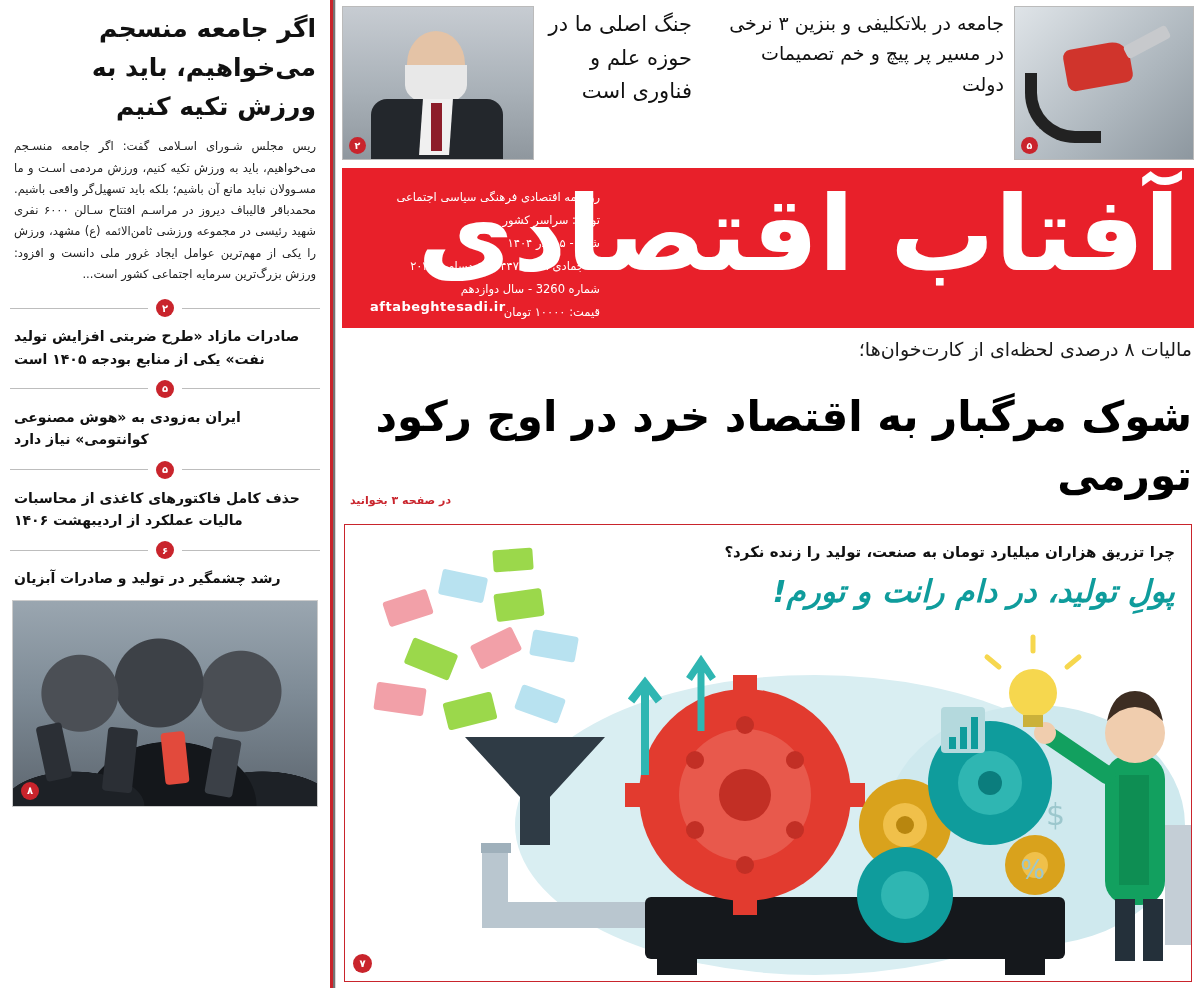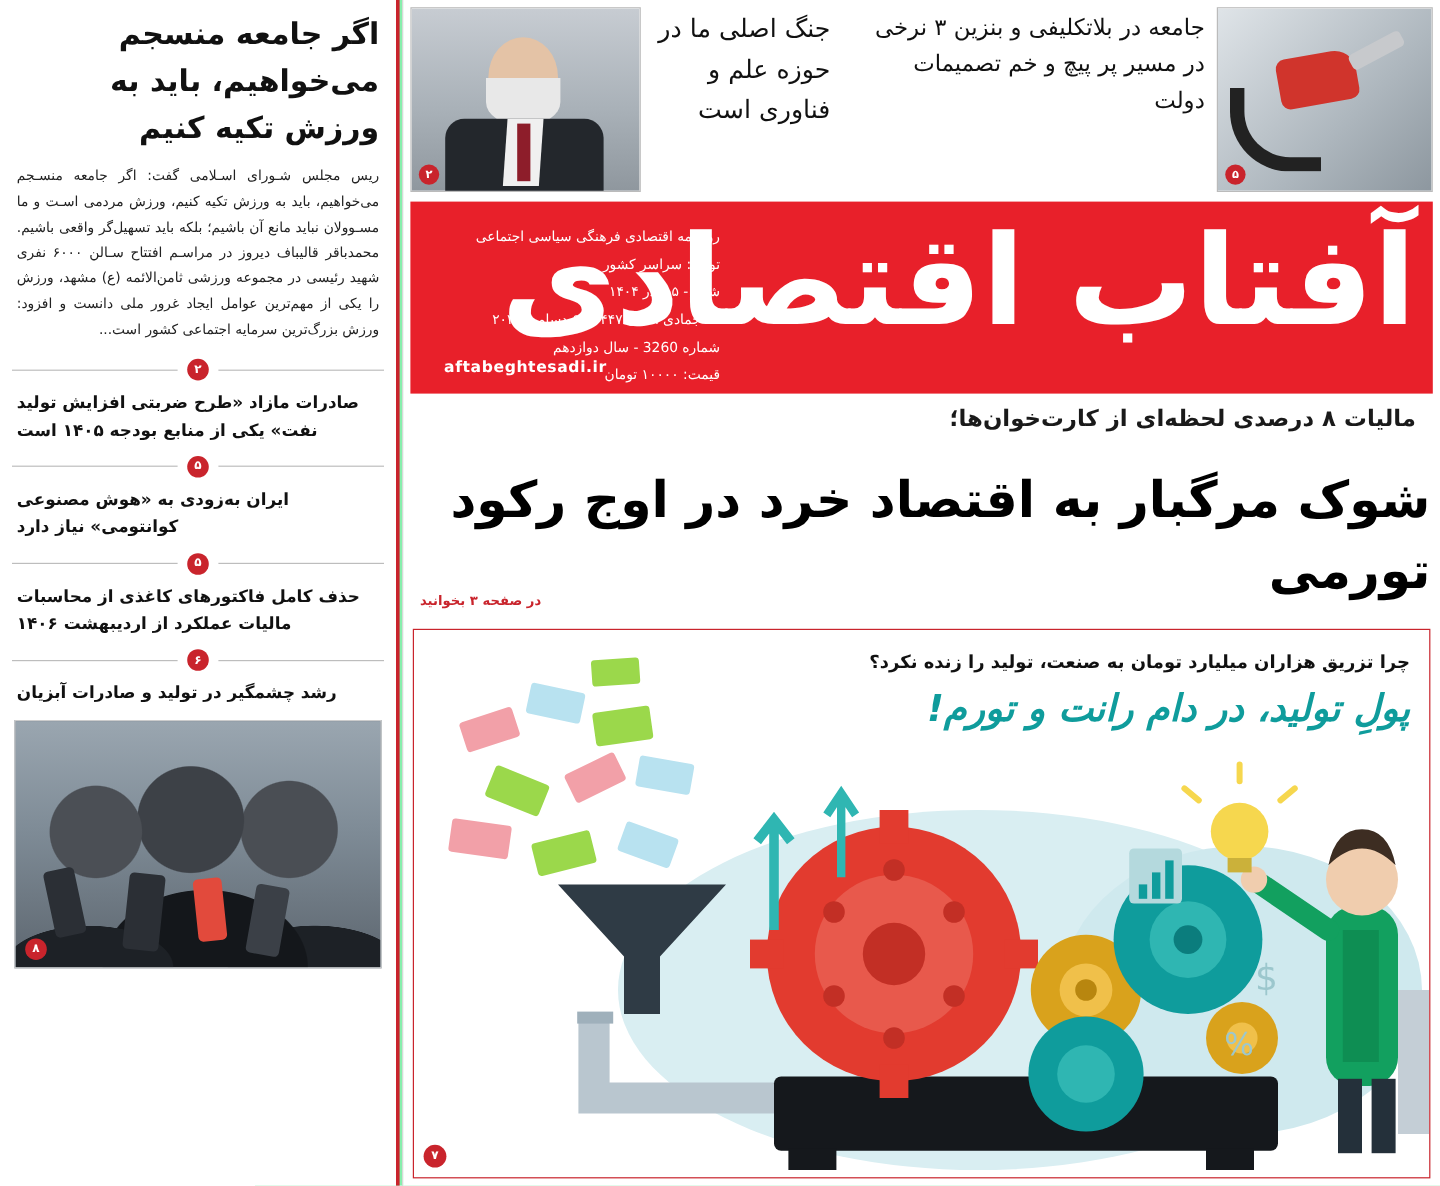--- a/index.html
+++ b/index.html
@@ -3,21 +3,21 @@
 <meta charset="utf-8">
 <style>
   html,body{margin:0;padding:0;}
   body{
     width:1200px;height:988px;
     background:#ffffff;
     font-family:"DejaVu Sans", sans-serif;
     overflow:hidden;
     position:relative;
   }
-  .page{position:relative;width:1200px;height:988px;background:#86efac;}
+  .page{position:relative;width:1200px;height:988px;background:#737373;}
   .leftcol{
     position:absolute;left:0;top:0;width:330px;height:988px;
     background:#fff;
     box-sizing:border-box;
     padding:0 6px;
     border-left:none;
   }
   .vrule{
     position:absolute;left:330px;top:0;width:3px;height:988px;background:#c9242c;
   }
@@ -174,22 +174,22 @@
     position:absolute;left:28px;top:18px;width:230px;text-align:right;color:#fff;
     font-size:11.5px;line-height:2.0;
   }
   .mastSite{
     position:absolute;left:28px;bottom:14px;font-size:13px;font-weight:bold;color:#fff;
     letter-spacing:0.5px;
   }
 
   
   .kicker{
-    position:absolute;right:20px;top:338px;width:830px;text-align:right;
-    font-size:19px;font-weight:bold;color:#1a1a1a;
+    position:absolute;right:8px;top:338px;width:830px;text-align:right;
+    font-size:19px;font-weight:normal;color:#1a1a1a;
   }
   .mainHeadline{
     position:absolute;right:8px;top:388px;width:840px;text-align:right;
     font-size:42px;line-height:1.4;font-weight:bold;color:#000;letter-spacing:-1px;
   }
   .readmore{
     position:absolute;left:14px;top:494px;color:#c9242c;font-size:11px;font-weight:bold;
   }
 
   

